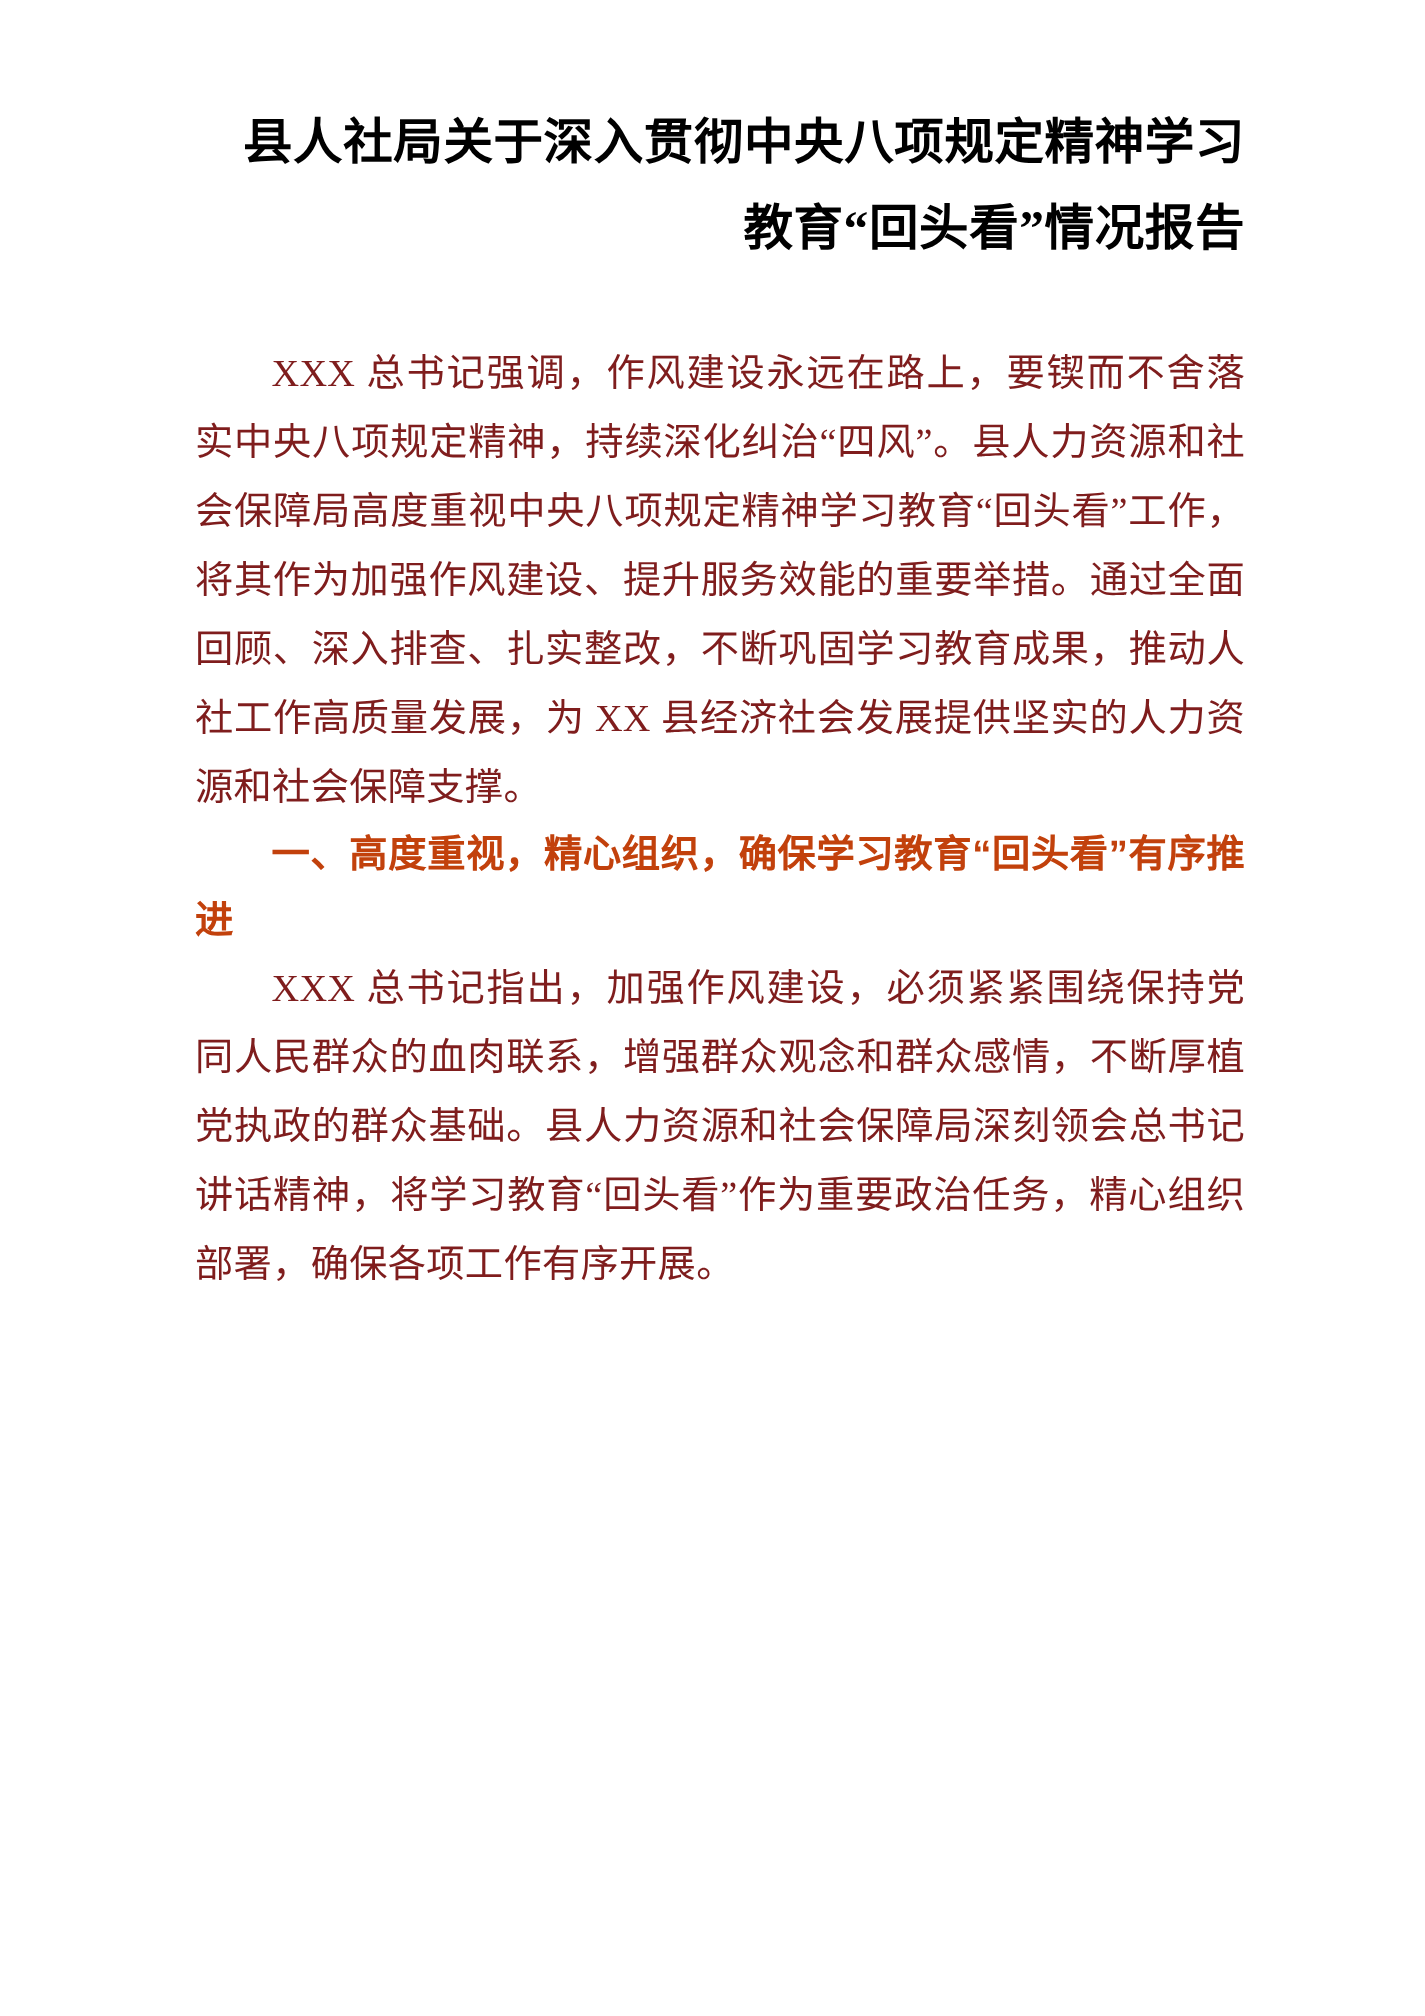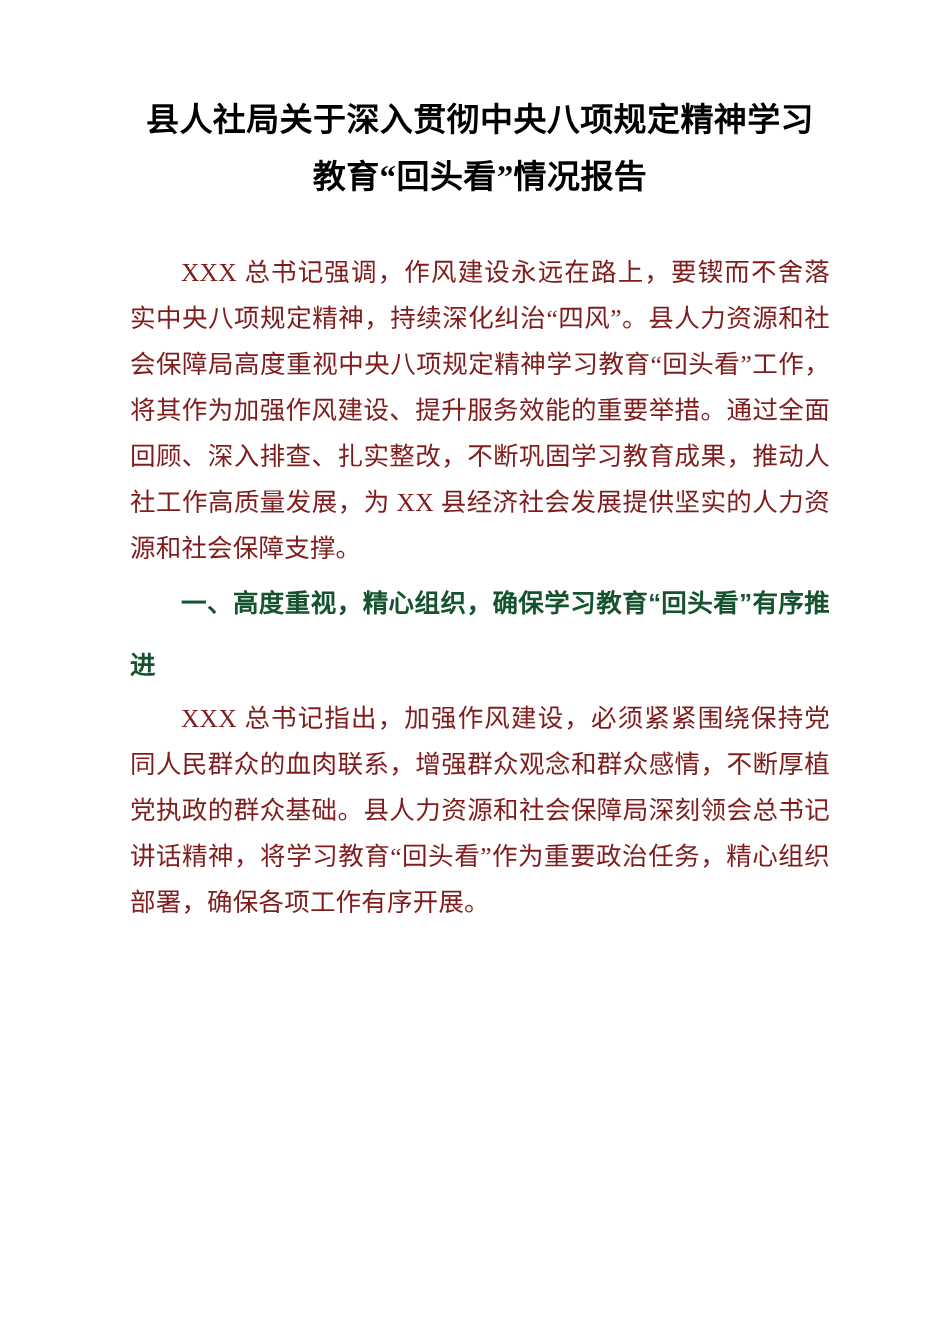--- a/index.html
+++ b/index.html
@@ -25,24 +25,24 @@
     top: 0;
     width: 700px;
   }
 
   
   .doc-title {
     font-family: "Liberation Serif", "DejaVu Serif", serif;
     font-weight: bold;
     font-size: 33px;
     line-height: 57px;
-    text-align: center;
+    text-align: right;
     color: #000000;
     margin: 0;
-    padding-top: 92px;
+    padding-top: 68px;
     letter-spacing: 0.4px;
     white-space: pre-line;
   }
 
   
   .body-block {
     margin-top: 44px;
   }
 
   p.para {
@@ -54,22 +54,22 @@
     text-align: justify;
     text-justify: inter-ideograph;
     text-indent: 2em;
     letter-spacing: 0.2px;
   }
 
   p.heading {
     font-family: "Liberation Sans", "DejaVu Sans", sans-serif;
     font-weight: bold;
     font-size: 25.5px;
-    line-height: 62px;
-    color: #14532d;
+    line-height: 44px;
+    color: #c2410c;
     margin: 0;
     text-align: justify;
     text-justify: inter-ideograph;
     text-indent: 2em;
     letter-spacing: 0.2px;
   }
 </style>
 </head>
 <body>
 

